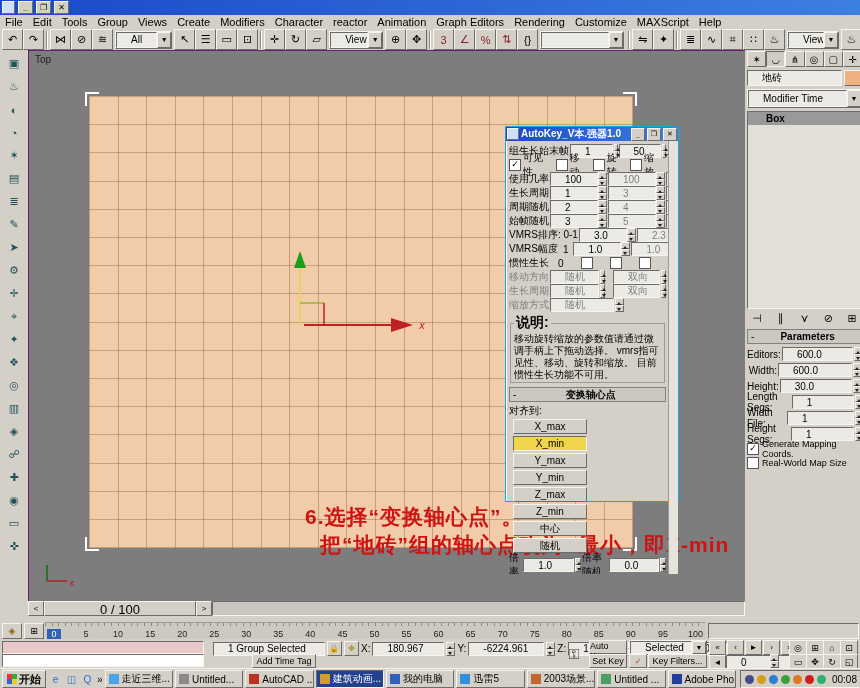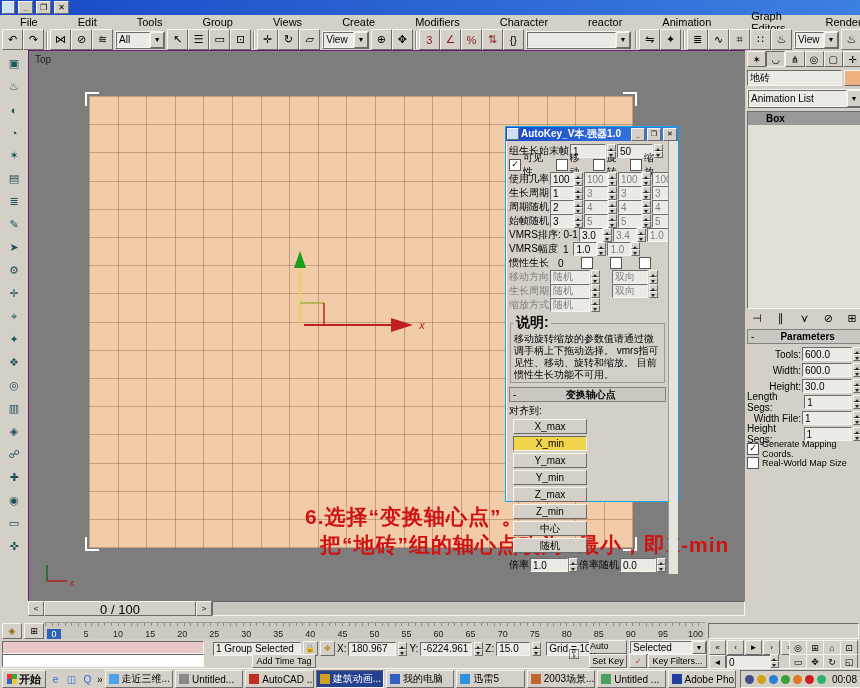--- a/index.html
+++ b/index.html
@@ -4,21 +4,21 @@
 <style>
   html,body{margin:0;padding:0}
   body{width:860px;height:688px;position:relative;overflow:hidden;background:#d4d0c8;
        font-family:"Liberation Sans","DejaVu Sans",sans-serif;font-size:11px;color:#000;
        -webkit-font-smoothing:none}
   .abs{position:absolute}
   .raised{border:1px solid;border-color:#f5f4ef #6b6b6b #6b6b6b #f5f4ef;background:#d4d0c8}
   .pressed{border:1px solid;border-color:#6b6b6b #f5f4ef #f5f4ef #6b6b6b;background:#cfccc4}
   .sunk{border:1px solid;border-color:#6b6b6b #f5f4ef #f5f4ef #6b6b6b}
   .fld{background:#eceae4;border:1px solid;border-color:#6b6b6b #f5f4ef #f5f4ef #6b6b6b;
-       font-size:10px;padding:0 2px;display:flex;align-items:center;white-space:nowrap;overflow:hidden;height:12px}
+       font-size:10px;padding:0 14px;display:flex;align-items:center;white-space:nowrap;overflow:hidden;height:12px}
   .dim{color:#7d7d7d}
   .spin{width:9px;height:14px;display:flex;flex-direction:column}
   .spin i{flex:1;background:#d4d0c8;border:1px solid;border-color:#f5f4ef #6b6b6b #6b6b6b #f5f4ef;position:relative}
   .spin i.up::after{content:"";position:absolute;left:1px;top:1px;border:2px solid transparent;border-bottom:3px solid #222}
   .spin i.dn::after{content:"";position:absolute;left:1px;top:2px;border:2px solid transparent;border-top:3px solid #222}
   .combo{display:flex;align-items:stretch}
   .combo .fld{flex:1;height:auto}
   .combo .dd{width:12px;display:grid;place-items:center;font-size:7px;background:#d4d0c8;
        border:1px solid;border-color:#f5f4ef #6b6b6b #6b6b6b #f5f4ef}
   .cb{width:10px;height:10px;background:#fff;border:1px solid #555;font-size:9px;line-height:9px;
@@ -26,21 +26,21 @@
   .cb.checked::after{content:"✓"}
   .icon16{width:19px;height:19px;display:grid;place-items:center;font-size:11px;flex:none}
   .sep{width:1px;background:#8a8a8a;border-right:1px solid #fff;height:18px;margin:0 2px;flex:none}
   .row{display:flex;align-items:center}
   
   #titlebar{left:0;top:0;width:860px;height:15px;background:linear-gradient(90deg,#1a49c8,#3c80e0);
       display:flex;align-items:center;color:#fff;font-weight:bold;font-size:11px;gap:3px;padding:0 2px}
   #titlebar .tbtn{width:13px;height:11px;display:grid;place-items:center;font-size:8px;color:#000}
   
   #menubar{left:0;top:15px;width:860px;height:14px;display:flex;align-items:center;gap:0;background:#d4d0c8}
-  #menubar span{padding:0 20px}
+  #menubar span{padding:0 5px}
   
   #maintoolbar{left:0;top:29px;width:860px;height:21px;display:flex;align-items:center;background:#d4d0c8;padding:0 2px}
   
   #lefttoolbar{left:0;top:50px;width:28px;height:572px;display:flex;flex-direction:column;align-items:center;gap:4px;padding-top:4px;background:#d4d0c8}
   #lefttoolbar .icon16{color:#20525a;background:#d4d0c8}
   
   #viewport{left:28px;top:50px;width:717px;height:550px;background:#7d7d7d;border:1px solid #701a75;overflow:hidden}
   #vplabel{left:6px;top:3px;color:#1c1c1c;font-size:10px}
   #grid{left:60px;top:45px;width:544px;height:452px;background:#f2cba9;
      background-image:repeating-linear-gradient(to right,rgba(125,85,55,.38) 0 1px,transparent 1px 28.6px),
@@ -437,21 +437,21 @@
         <span class="dlabel">VMRS排序: 0-1</span>
         <span class="vals">
             <span class="pair">
               <span class="fld dim">3.0</span>
               <span class="spin">
                 <i class="up"></i>
                 <i class="dn"></i>
               </span>
             </span>
             <span class="pair">
-              <span class="fld dim">3.4</span>
+              <span class="fld dim">2.3</span>
               <span class="spin">
                 <i class="up"></i>
                 <i class="dn"></i>
               </span>
             </span>
             <span class="pair">
               <span class="fld dim">1.0</span>
             </span>
           </span>
       </div>
@@ -567,42 +567,42 @@
       <span class="tab raised">⋔</span>
       <span class="tab raised">◎</span>
       <span class="tab raised">▢</span>
       <span class="tab raised">✛</span>
     </div>
   <div class="row" style="height:18px;gap:2px;margin-top:2px">
     <span class="fld" style="flex:1;height:14px">地砖</span>
     <span class="raised" style="width:16px;height:14px;background:#f0b080"></span>
   </div>
   <div class="combo raised" style="height:17px;margin-top:2px">
-    <span class="fld">Animation List</span>
+    <span class="fld">Modifier Time</span>
     <span class="dd">▼</span>
   </div>
   <div id="stackbox">
     <div id="stacksel">Box</div>
   </div>
   <div class="row" style="height:18px;justify-content:space-between;padding:0 2px">
 
   <span class="icon16" style="width:16px;height:15px">⊣</span>
       <span class="icon16" style="width:16px;height:15px">∥</span>
       <span class="icon16" style="width:16px;height:15px">⋎</span>
       <span class="icon16" style="width:16px;height:15px">⊘</span>
       <span class="icon16" style="width:16px;height:15px">⊞</span>
     </div>
   <div class="rollout">
     <span class="minus">-</span>
     <b>Parameters</b>
   </div>
   <div>
 
   <div class="prow">
-      <span>Tools:</span>
+      <span>Editors:</span>
       <span class="fld">600.0</span>
       <span class="spin">
           <i class="up"></i>
           <i class="dn"></i>
         </span>
     </div>
       <div class="prow">
       <span>Width:</span>
       <span class="fld">600.0</span>
       <span class="spin">

